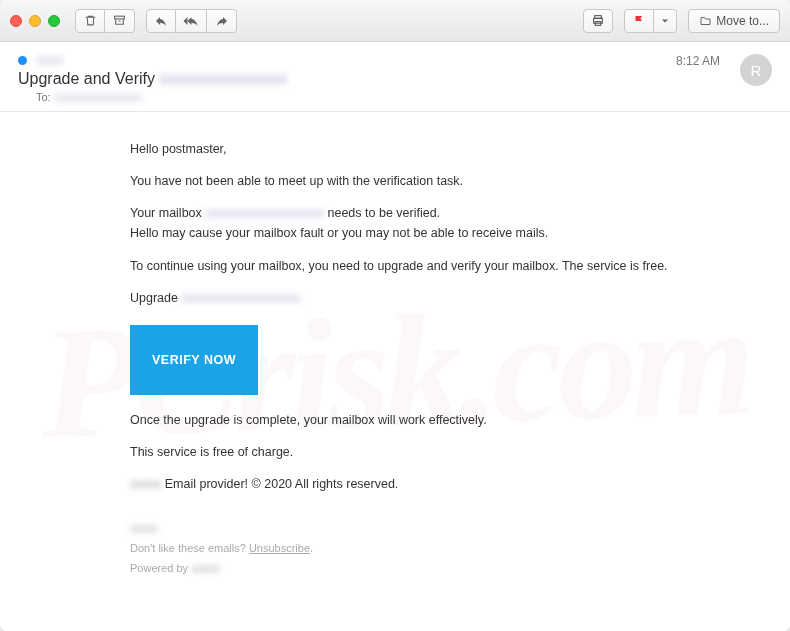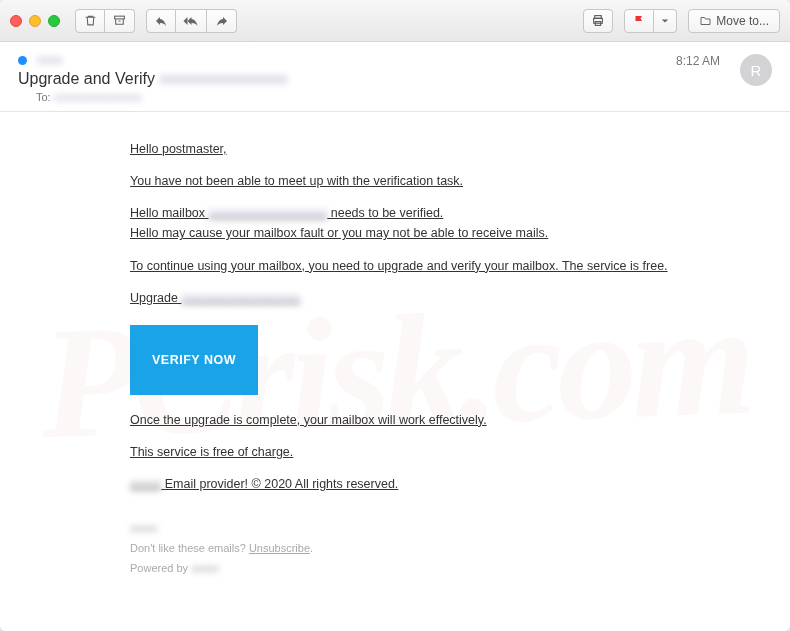--- a/index.html
+++ b/index.html
@@ -99,21 +99,21 @@
     }
     .email-content {
       padding: 28px 0 20px 0;
       max-width: 600px;
       margin: 0 auto 0 130px;
       position: relative;
       font-size: 12.5px;
       color: #333;
       line-height: 1.45;
     }
-    .email-content p { margin-bottom: 14px; text-decoration: underline; }
+    .email-content p { margin-bottom: 14px; }
     .email-content .para-tight { margin-bottom: 2px; }
     .verify-btn {
       display: inline-block;
       background: #1ba3e8;
       color: #fff;
       font-weight: 600;
       font-size: 12.5px;
       letter-spacing: 0.5px;
       padding: 28px 22px;
       border: none;
@@ -242,21 +242,21 @@
       <span>R</span>
     </div>
   </div>
 
   <div class="body-area">
     <div class="watermark">PCrisk.com</div>
     <div class="email-content">
       <p>Hello postmaster,</p>
       <p>You have not been able to meet up with the verification task.</p>
       <p class="para-tight">
-        <span>Hello mailbox </span><span class="blur">xxxxxxxxxxxxxxxxxxx</span><span> needs to be verified.</span>
+        <span>Your mailbox </span><span class="blur">xxxxxxxxxxxxxxxxxxx</span><span> needs to be verified.</span>
       </p>
       <p>Hello may cause your mailbox fault or you may not be able to receive mails.</p>
       <p>To continue using your mailbox, you need to upgrade and verify your mailbox. The service is free.</p>
       <p>
         <span>Upgrade </span><span class="blur">xxxxxxxxxxxxxxxxxxx</span>
       </p>
       <button class="verify-btn">VERIFY NOW</button>
       <p>Once the upgrade is complete, your mailbox will work effectively.</p>
       <p>This service is free of charge.</p>
       <p>

